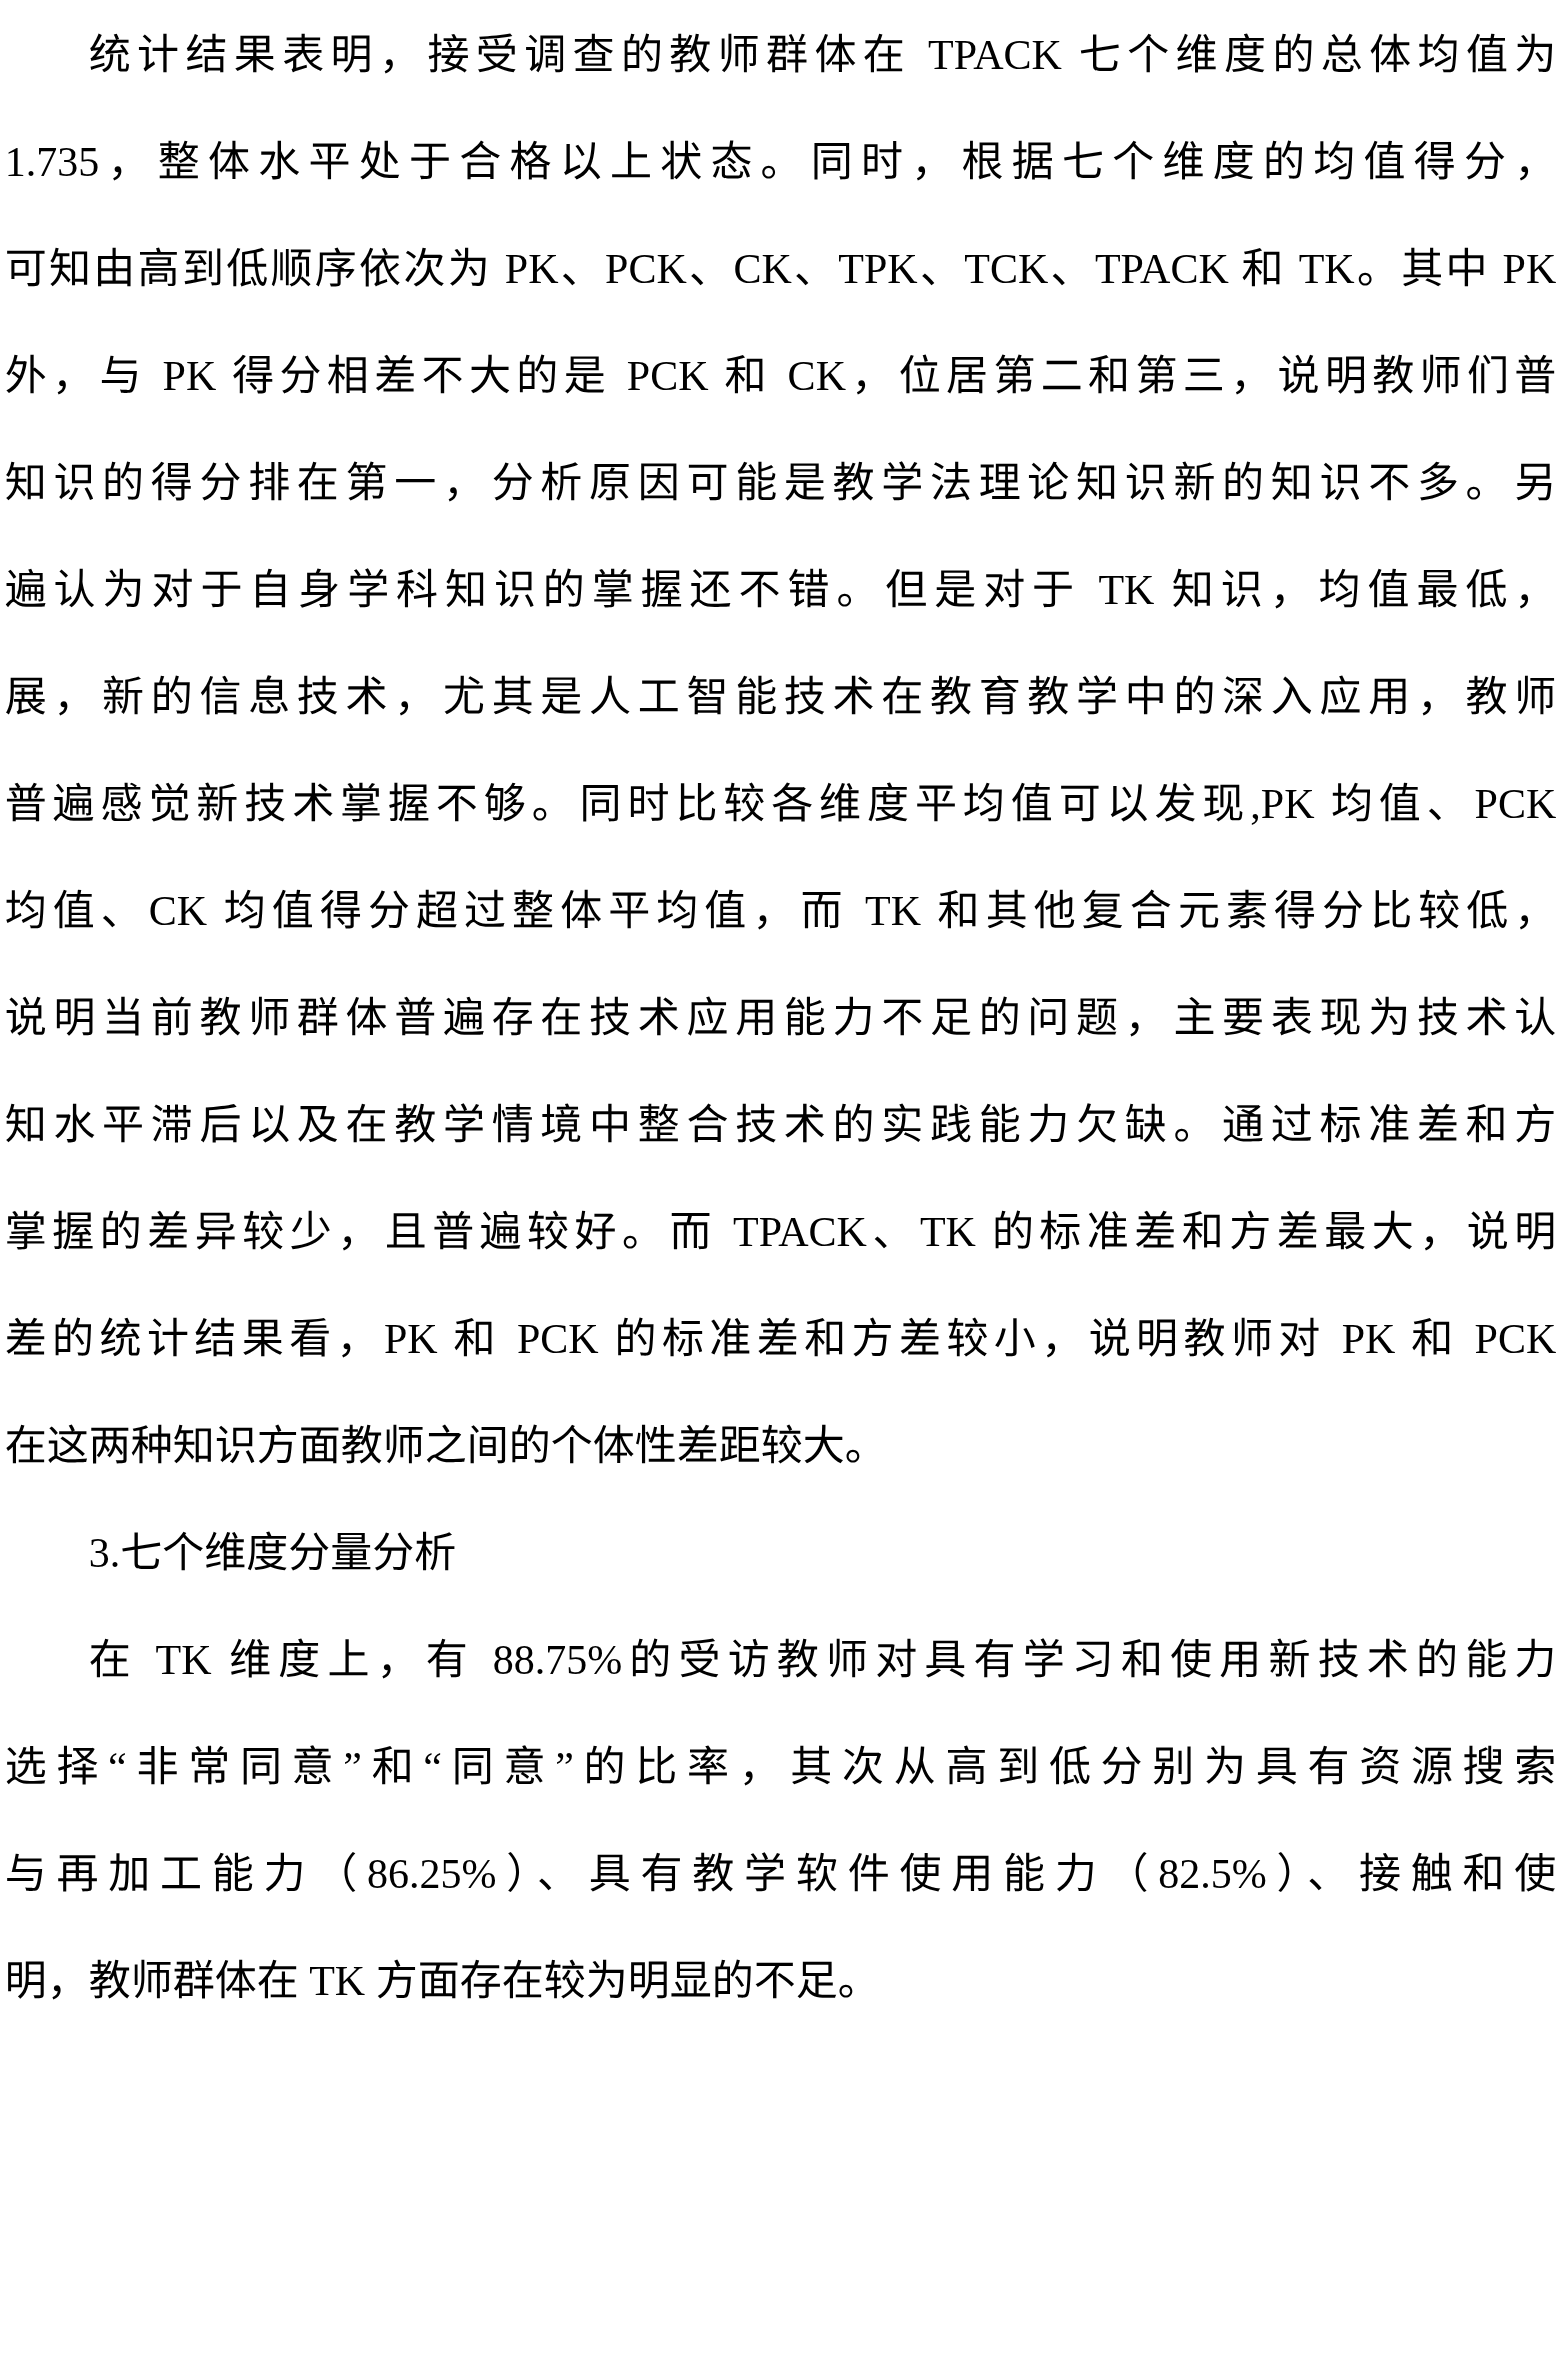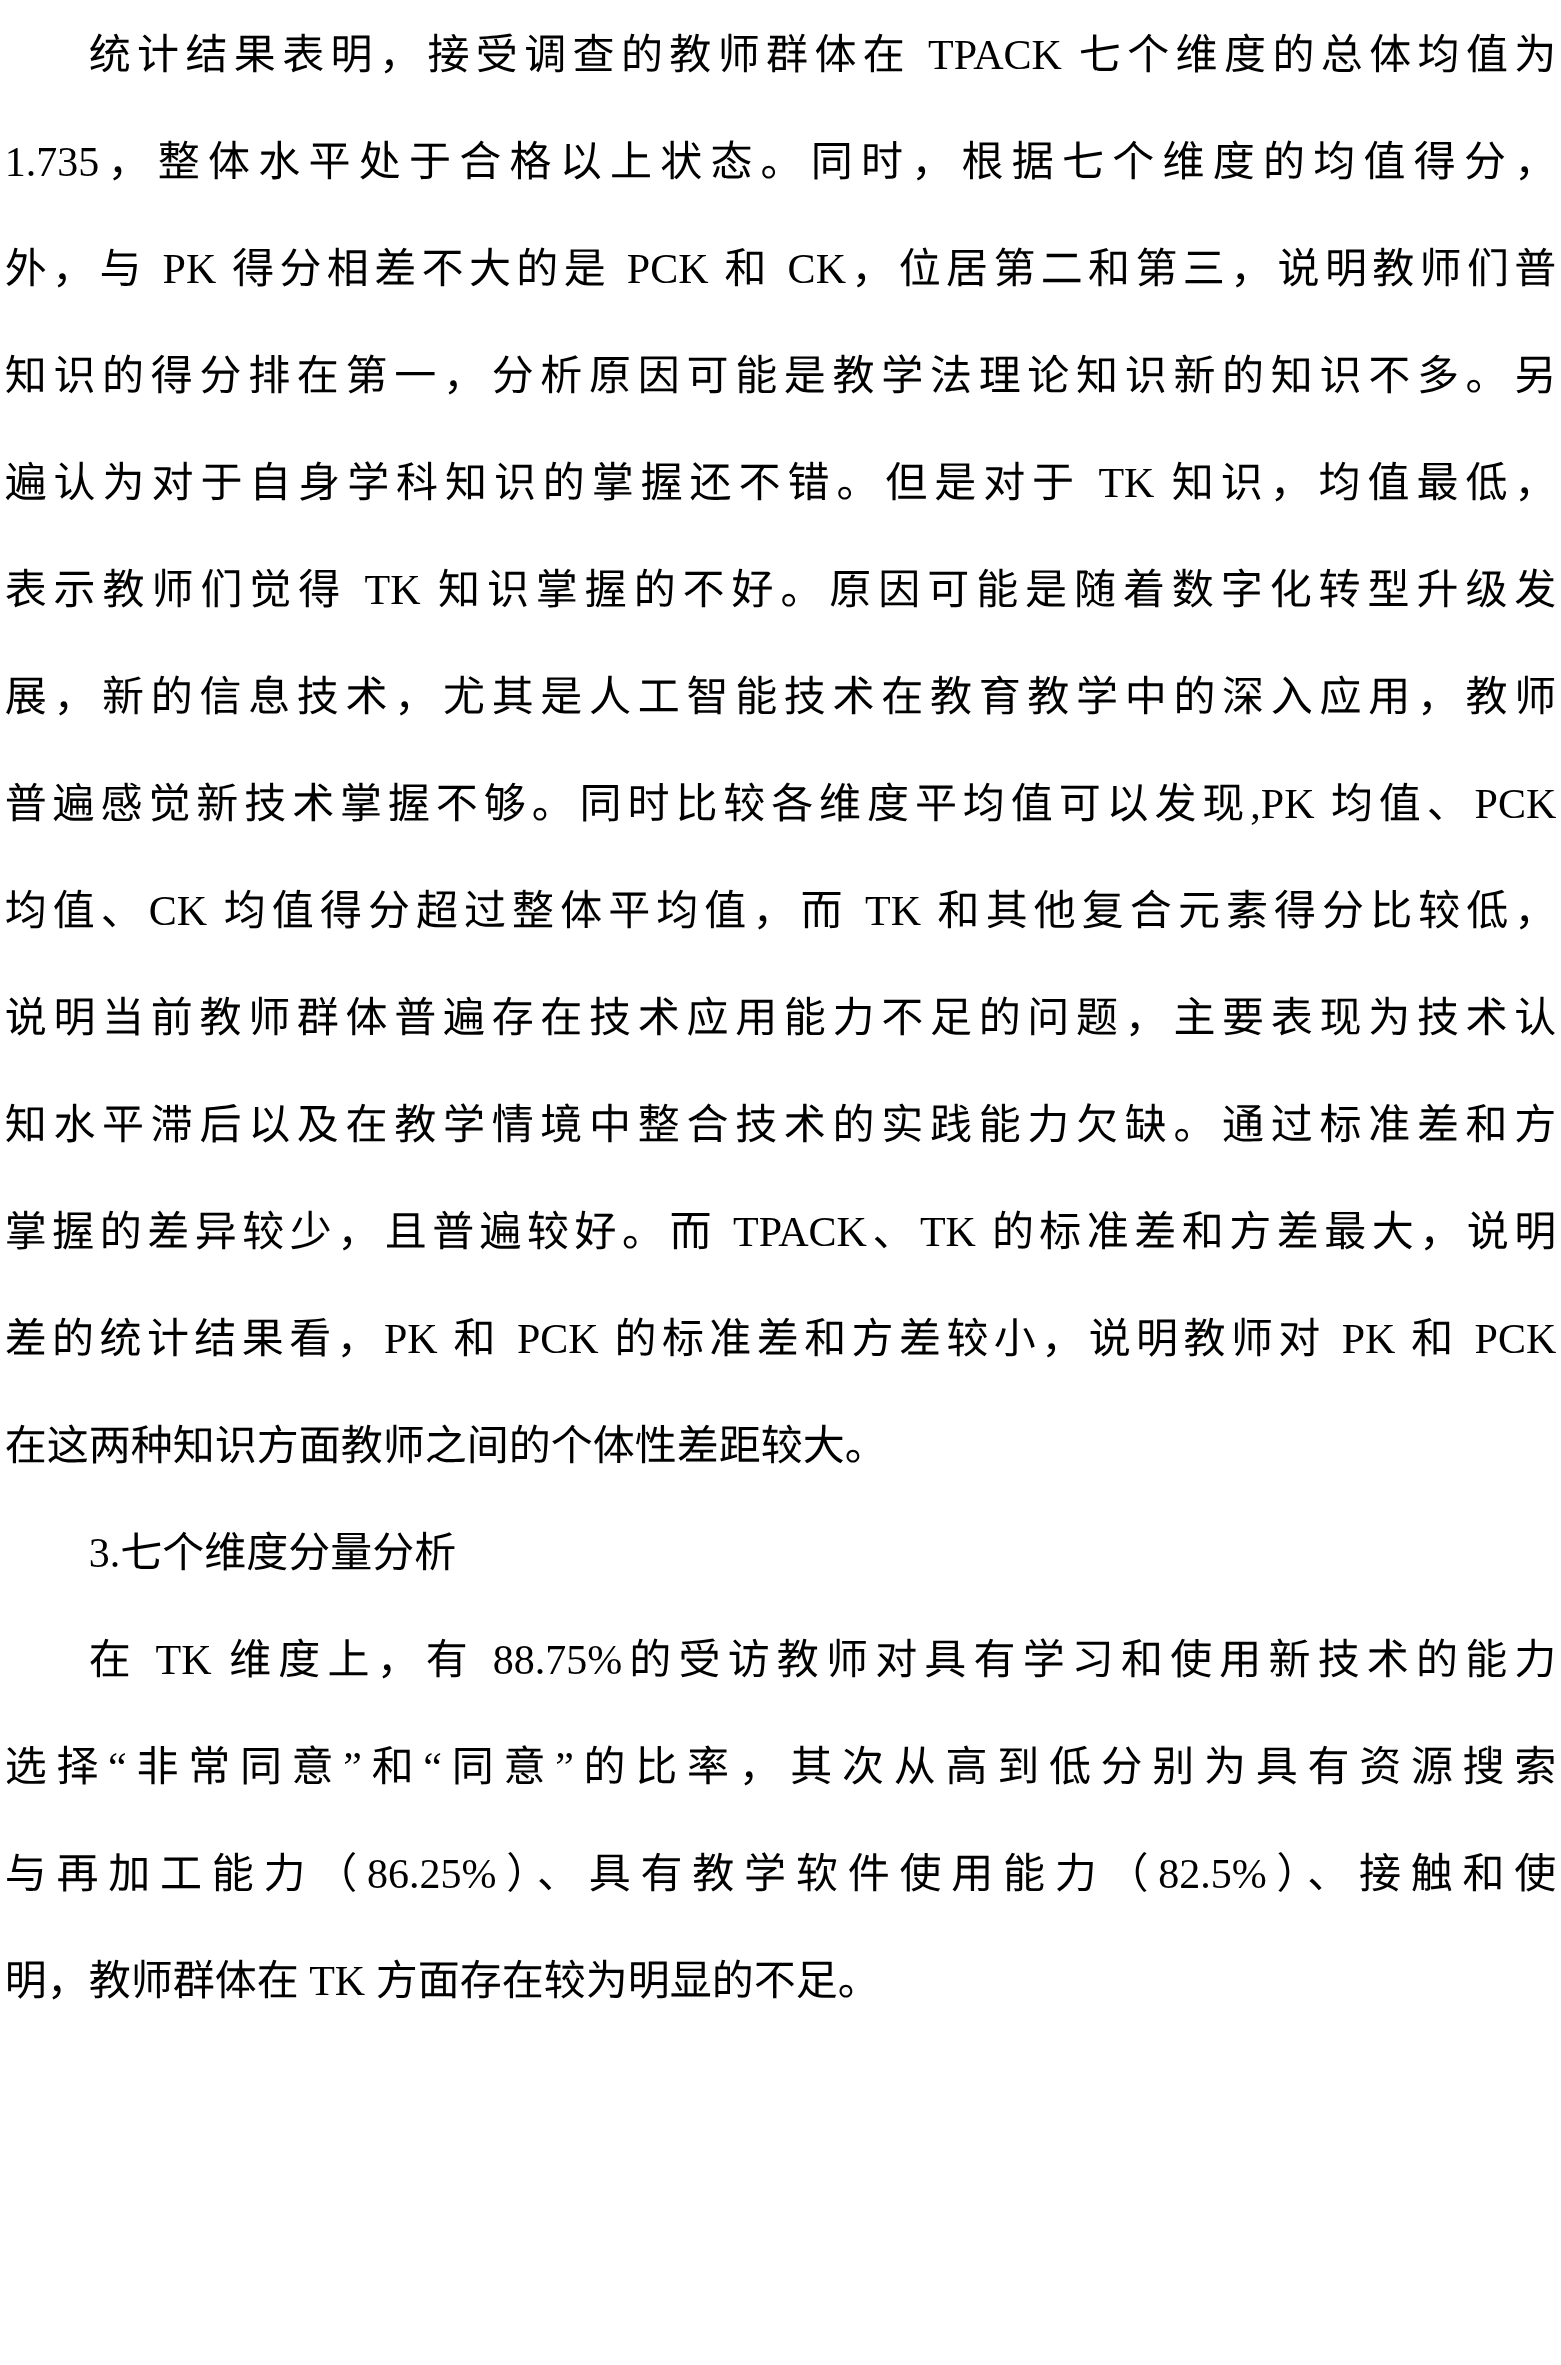--- a/index.html
+++ b/index.html
@@ -29,24 +29,24 @@
   .line.para-end { text-align-last: left; }
 </style>
 </head>
 <body>
 
 <div class="page">
 
   <div class="para">
     <div class="line indent">统计结果表明，接受调查的教师群体在 TPACK 七个维度的总体均值为</div>
     <div class="line">1.735，整体水平处于合格以上状态。同时，根据七个维度的均值得分，</div>
+    <div class="line">可知由高到低顺序依次为 PK、PCK、CK、TPK、TCK、TPACK 和 TK。其中 PK</div>
     <div class="line">外，与 PK 得分相差不大的是 PCK 和 CK，位居第二和第三，说明教师们普</div>
     <div class="line">知识的得分排在第一，分析原因可能是教学法理论知识新的知识不多。另</div>
     <div class="line">遍认为对于自身学科知识的掌握还不错。但是对于 TK 知识，均值最低，</div>
-    <div class="line">表示教师们觉得 TK 知识掌握的不好。原因可能是随着数字化转型升级发</div>
     <div class="line">展，新的信息技术，尤其是人工智能技术在教育教学中的深入应用，教师</div>
     <div class="line">普遍感觉新技术掌握不够。同时比较各维度平均值可以发现,PK 均值、PCK</div>
     <div class="line">均值、CK 均值得分超过整体平均值，而 TK 和其他复合元素得分比较低，</div>
     <div class="line">说明当前教师群体普遍存在技术应用能力不足的问题，主要表现为技术认</div>
     <div class="line">知水平滞后以及在教学情境中整合技术的实践能力欠缺。通过标准差和方</div>
     <div class="line">掌握的差异较少，且普遍较好。而 TPACK、TK 的标准差和方差最大，说明</div>
     <div class="line">差的统计结果看，PK 和 PCK 的标准差和方差较小，说明教师对 PK 和 PCK</div>
     <div class="line para-end">在这两种知识方面教师之间的个体性差距较大。</div>
   </div>
 

